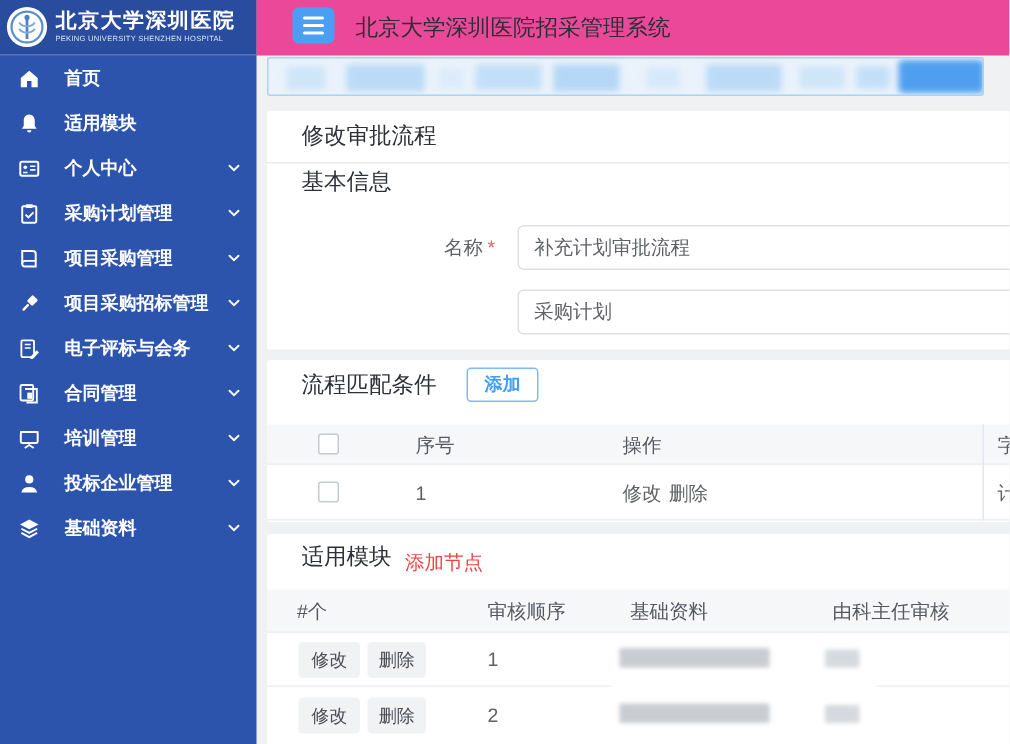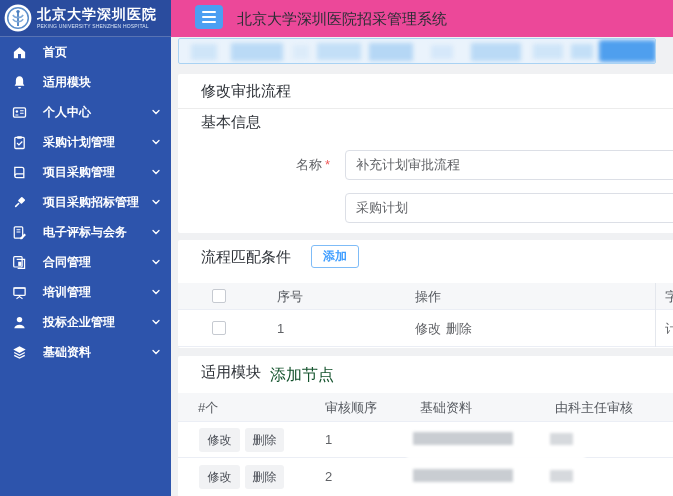--- a/index.html
+++ b/index.html
@@ -42,21 +42,21 @@
     border-bottom:1px solid #ececec;}
   .sec{position:absolute;left:23px;font-size:15px;color:#2e3238;line-height:20px;}
 
   .flabel{position:absolute;left:0;width:152px;text-align:right;font-size:13px;color:#606266;line-height:30px;}
   .req{color:#f05b5b;margin-left:3px;}
   .finput{position:absolute;left:167px;width:520px;height:30px;box-sizing:border-box;
     border:1px solid #dcdfe6;border-radius:4px;padding:0 10px;font-size:13px;color:#606266;background:#fff;outline:none;}
 
   .btn-plain{position:absolute;height:23px;line-height:21px;padding:0 11px;background:#fff;
     border:1px solid #7fbcf7;border-radius:3px;font-size:12px;color:#409eff;cursor:pointer;box-sizing:border-box;font-weight:bold;}
-  .link{position:absolute;font-size:16px;color:#14532d;line-height:20px;cursor:pointer;text-decoration:none;white-space:nowrap;}
+  .link{position:absolute;font-size:13px;color:#ef4444;line-height:20px;cursor:pointer;text-decoration:none;white-space:nowrap;}
 
   .thead{position:absolute;left:0;width:700px;background:#f6f7f9;border-bottom:1px solid #ebeef5;box-sizing:border-box;}
   .th{position:absolute;font-size:13px;color:#55595f;white-space:nowrap;}
   .trow{position:absolute;left:0;width:700px;border-bottom:1px solid #ebeef5;box-sizing:border-box;}
   .td{position:absolute;font-size:13px;color:#606266;white-space:nowrap;}
   .cb{appearance:none;-webkit-appearance:none;position:absolute;width:14px;height:14px;margin:0;
     border:1px solid #c6cad1;border-radius:2px;background:#fff;cursor:pointer;}
   .coldiv{position:absolute;width:1px;background:#e4e7ed;}
   .mini-btn{position:absolute;height:24px;line-height:24px;padding:0;text-align:center;background:#f1f2f4;
     border:none;border-radius:3px;font-size:12px;color:#4a4e56;cursor:pointer;box-sizing:border-box;}

